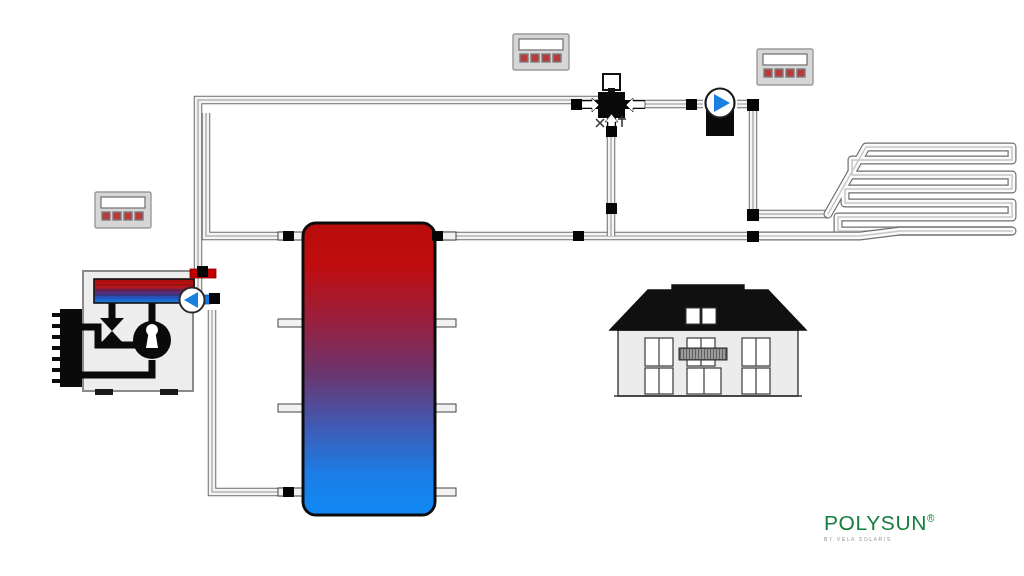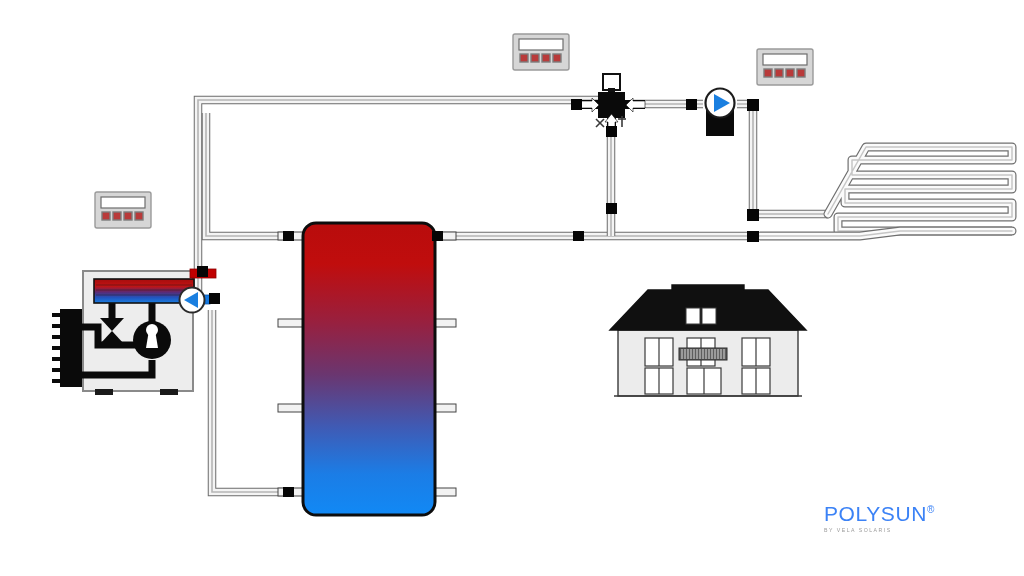--- a/index.html
+++ b/index.html
@@ -32,23 +32,24 @@
     top: 503px;
     width: 120px;
     text-align: left;
     user-select: none;
   }
   #logo-wordmark {
     font-family: "Liberation Sans", sans-serif;
     font-size: 21px;
     font-weight: 400;
     letter-spacing: 0.6px;
-    color: #3b82f6;
+    color: #15803d;
     line-height: 1;
     white-space: nowrap;
+    margin-top: 9px;
   }
   #logo-wordmark sup {
     font-size: 10px;
     vertical-align: super;
     letter-spacing: 0;
   }
   #logo-tagline {
     font-family: "Liberation Sans", sans-serif;
     font-size: 5.2px;
     letter-spacing: 1.5px;

